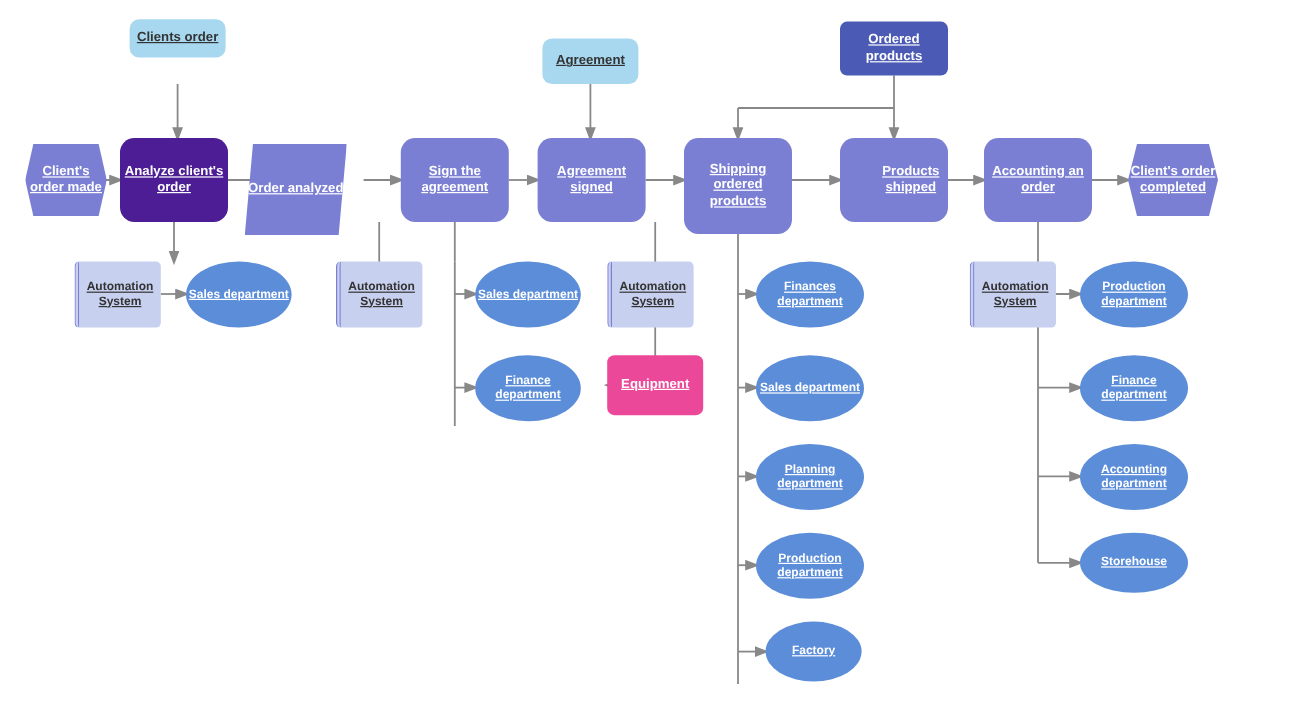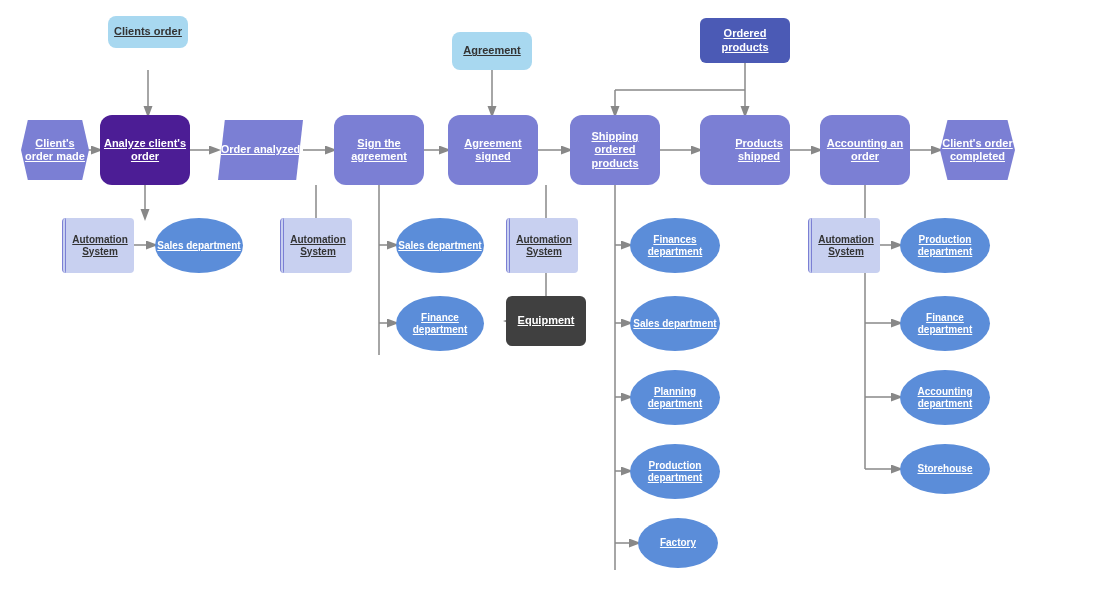--- a/index.html
+++ b/index.html
@@ -80,21 +80,21 @@
     
     .swimlane {
       background: #c8d0f0;
       border-radius: 4px;
       border-left: 4px double #7b7fd4;
       color: #333;
     }
 
     
     .equip {
-      background: #404040;
+      background: #ec4899;
       border-radius: 6px;
       justify-content: center;
     }
 
     .shape span {
       display: block;
       pointer-events: none;
     }
   </style>
 </head>
@@ -168,30 +168,30 @@
       </marker>
     </defs>
   </svg>
 
   <div class="shape hex" style="left:21px;top:120px;width:68px;height:60px;">
     <span>Client's order made</span>
   </div>
   <div class="shape rounded" style="left:100px;top:115px;width:90px;height:70px;background:#4c1d95;">
     <span>Analyze client's order</span>
   </div>
-  <div class="shape para" style="left:218px;top:120px;width:85px;height:60px;">
+  <div class="shape para" style="left:204px;top:120px;width:85px;height:76px;">
     <span>Order analyzed</span>
   </div>
   <div class="shape rounded" style="left:334px;top:115px;width:90px;height:70px;">
     <span>Sign the agreement</span>
   </div>
   <div class="shape rounded" style="left:448px;top:115px;width:90px;height:70px;">
     <span>Agreement signed</span>
   </div>
-  <div class="shape rounded" style="left:570px;top:115px;width:90px;height:70px;">
+  <div class="shape rounded" style="left:570px;top:115px;width:90px;height:80px;">
     <span>Shipping ordered products</span>
   </div>
   <div class="shape rounded" style="left:700px;top:115px;width:90px;height:70px;padding-left:28px;">
     <span>Products shipped</span>
   </div>
   <div class="shape rounded" style="left:820px;top:115px;width:90px;height:70px;">
     <span>Accounting an order</span>
   </div>
   <div class="shape hex" style="left:940px;top:120px;width:75px;height:60px;">
     <span>Client's order completed</span>

